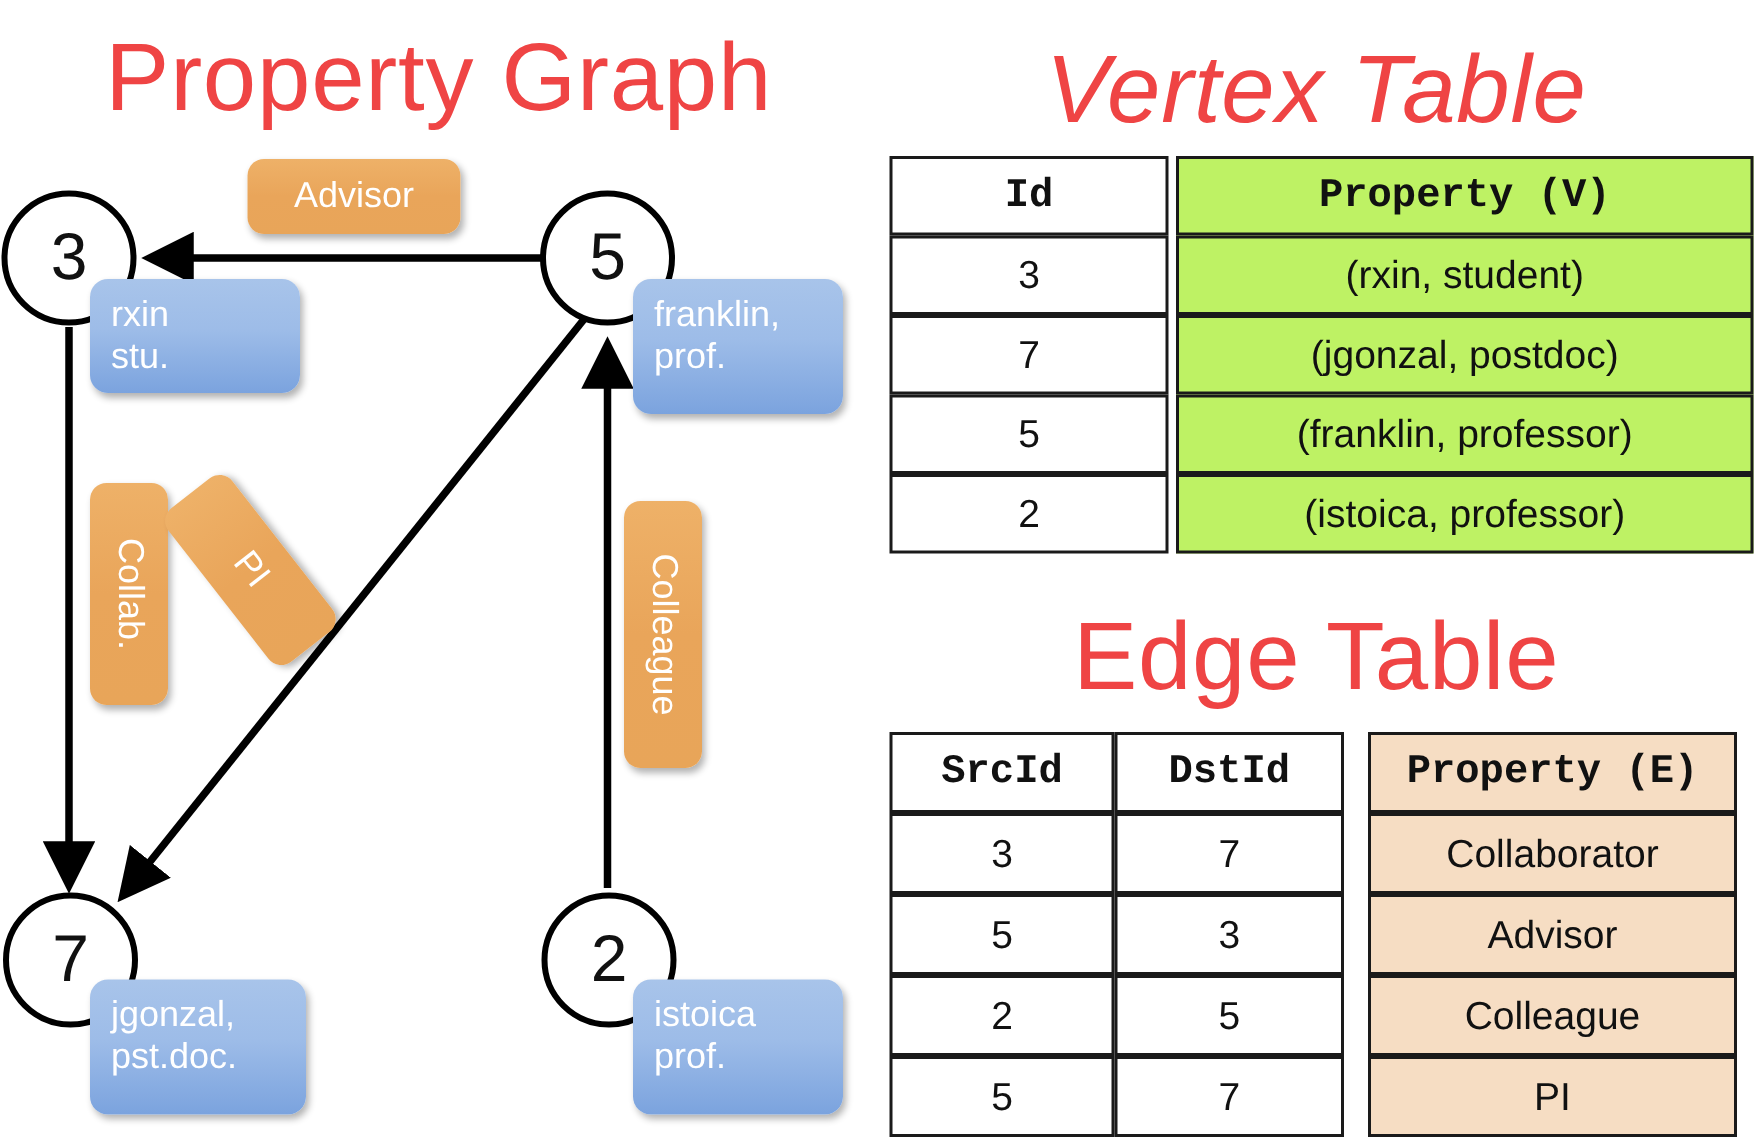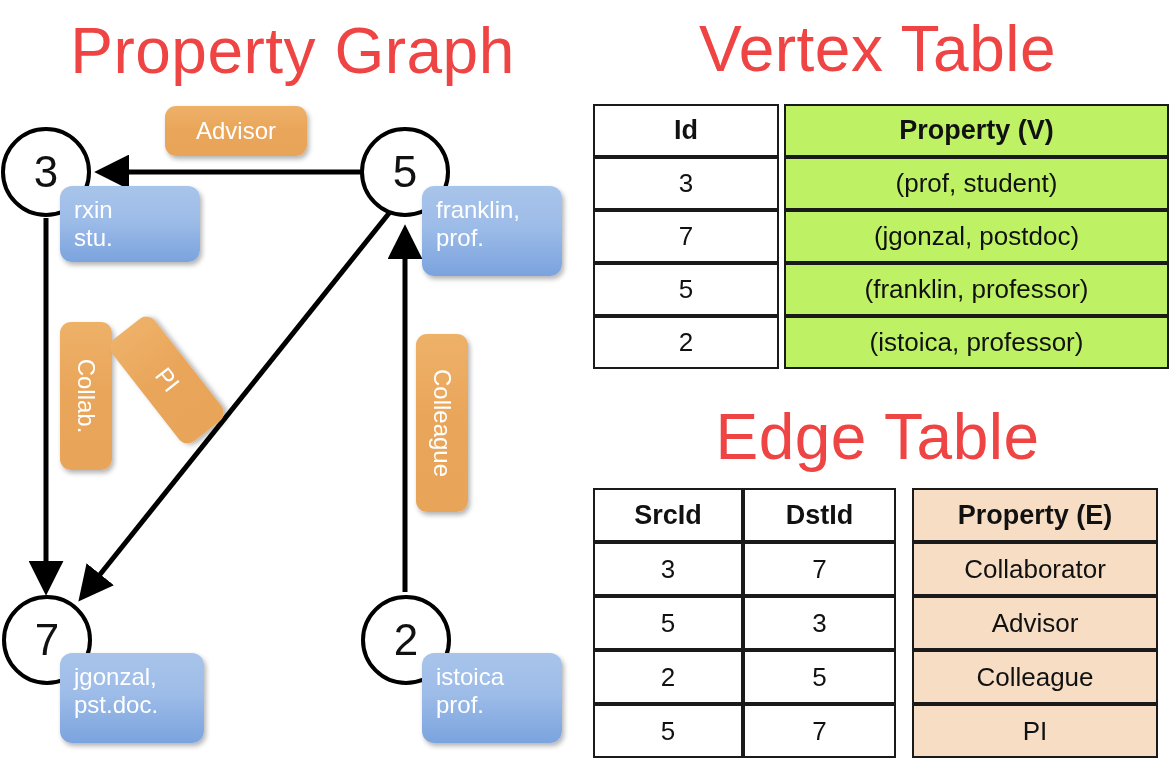--- a/index.html
+++ b/index.html
@@ -14,21 +14,21 @@
   .title{
     position:absolute;
     font-size:64px;
     font-weight:400;
     letter-spacing:0.5px;
     color:#ef4444;
     white-space:nowrap;
     text-align:center;
   }
   #title-property-graph{left:0;top:14px;width:585px;}
-  #title-vertex-table{left:585px;top:12px;width:585px;}
+  #title-vertex-table{left:585px;top:22px;width:585px;font-style:italic;}
   #title-edge-table{left:585px;top:400px;width:585px;}
 
   
   #graph-panel{position:absolute;left:0;top:0;width:585px;height:760px;}
   #graph-svg{position:absolute;left:0;top:0;width:585px;height:760px;}
 
   .node{
     position:absolute;
     width:90px;height:90px;border-radius:50%;
     border:4px solid #000;background:#fff;
@@ -92,21 +92,21 @@
   .tbl{position:absolute;display:flex;}
   .col{display:flex;flex-direction:column;}
   .cell{
     border:2px solid #1a1a1a;
     box-sizing:border-box;
     display:flex;align-items:center;justify-content:center;
     font-size:26px;
     color:#111;
     white-space:nowrap;
   }
-  .cell.hdr{font-weight:bold;font-size:27px;}
+  .cell.hdr{font-weight:bold;font-size:27px;font-family:Liberation Mono, monospace;}
   .cell + .cell{border-top-width:2px;}
   .blue-cell{background:#bef264;}
   .orange-cell{background:#f6ddc3;}
 
   
   #vertex-table{left:593px;top:104px;}
   #vertex-table .col-id .cell{width:186px;}
   #vertex-table .col-prop{margin-left:5px;}
   #vertex-table .col-prop .cell{width:385px;}
   #vertex-table .cell{height:53px;}
@@ -186,21 +186,21 @@
   <div class="tbl" id="vertex-table">
     <div class="col col-id">
       <div class="cell hdr">Id</div>
       <div class="cell">3</div>
       <div class="cell">7</div>
       <div class="cell">5</div>
       <div class="cell">2</div>
     </div>
     <div class="col col-prop">
       <div class="cell hdr blue-cell">Property (V)</div>
-      <div class="cell blue-cell">(prof, student)</div>
+      <div class="cell blue-cell">(rxin, student)</div>
       <div class="cell blue-cell">(jgonzal, postdoc)</div>
       <div class="cell blue-cell">(franklin, professor)</div>
       <div class="cell blue-cell">(istoica, professor)</div>
     </div>
   </div>
 
   <div class="tbl" id="edge-table">
     <div class="col col-src">
       <div class="cell hdr">SrcId</div>
       <div class="cell">3</div>

